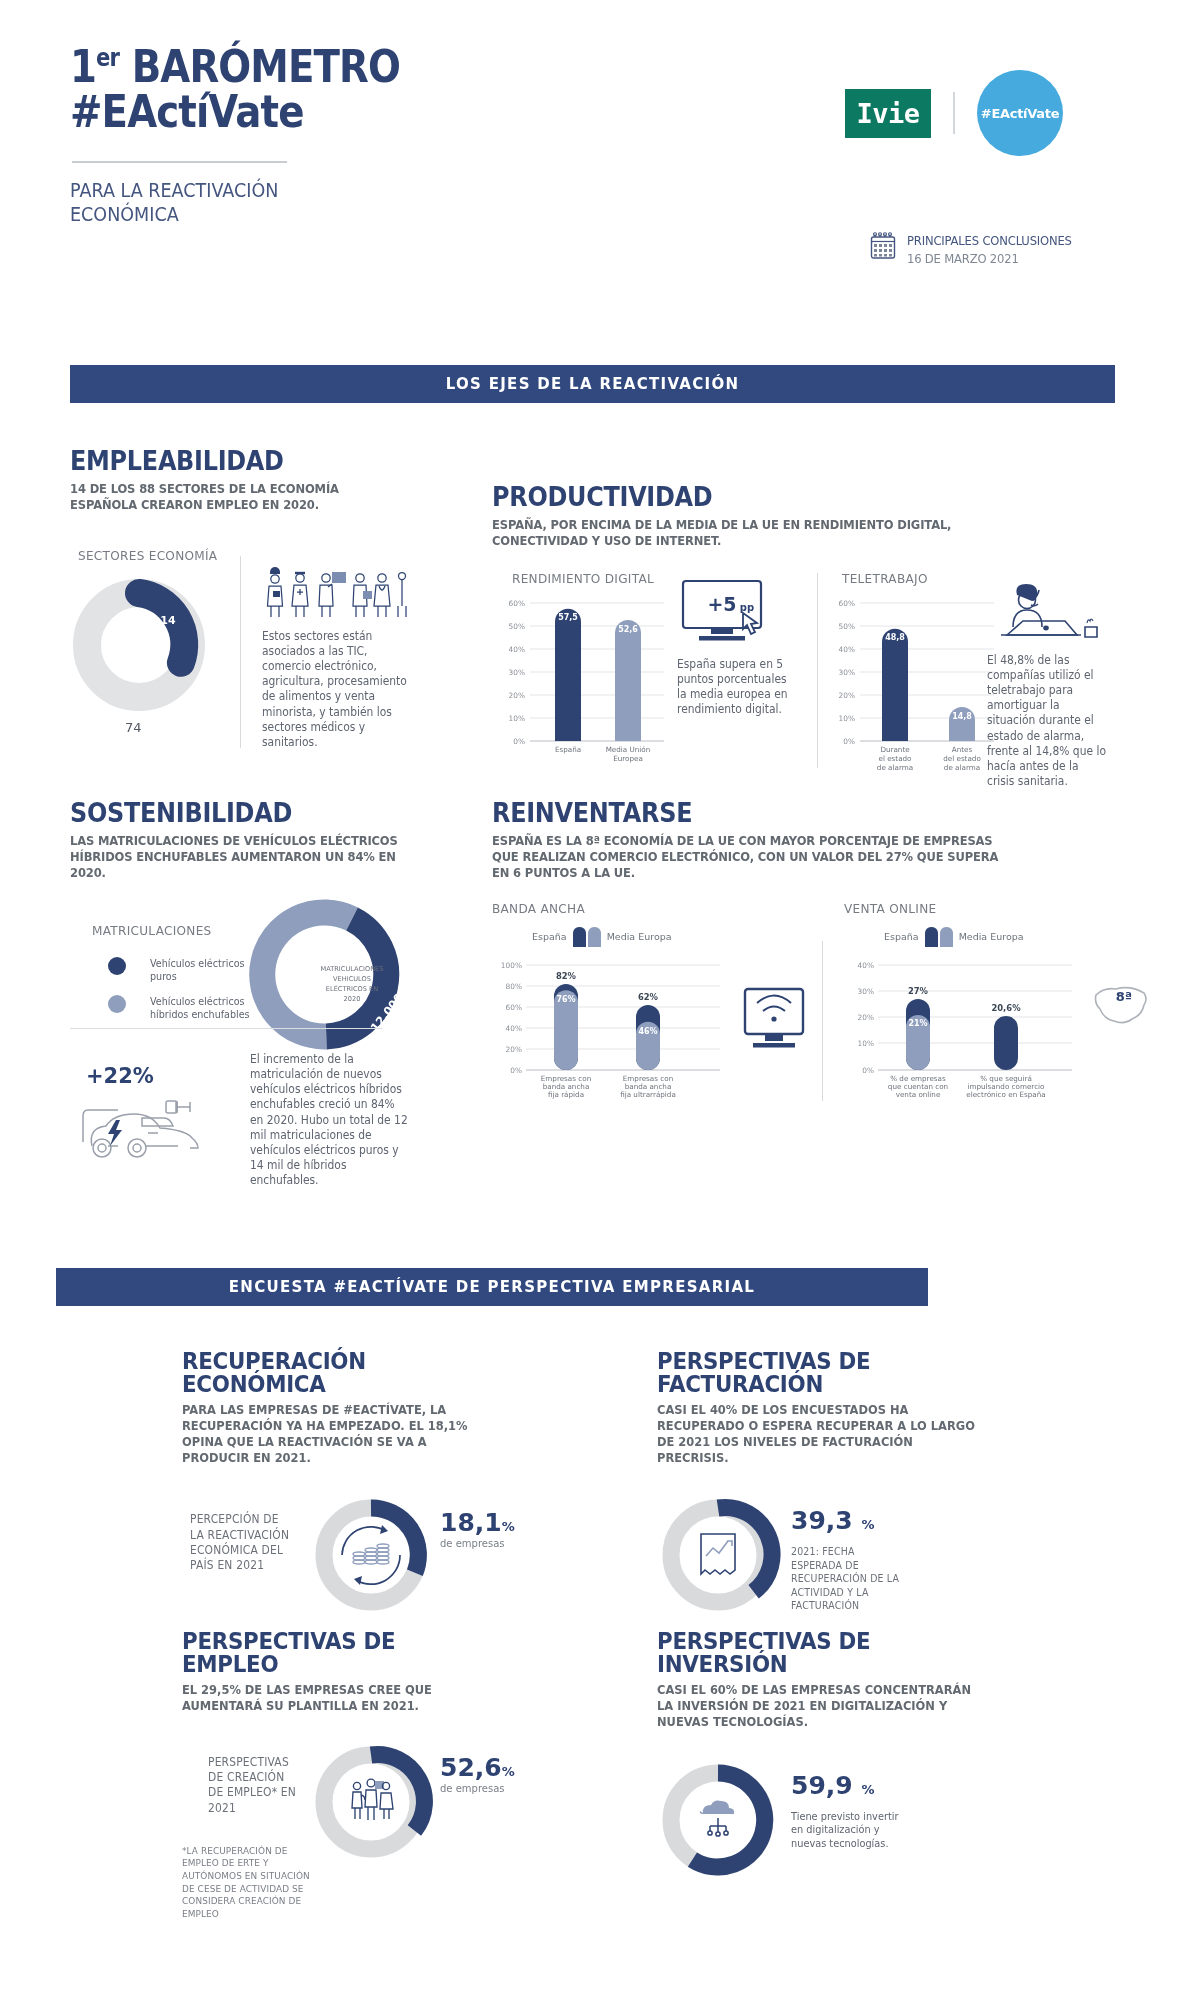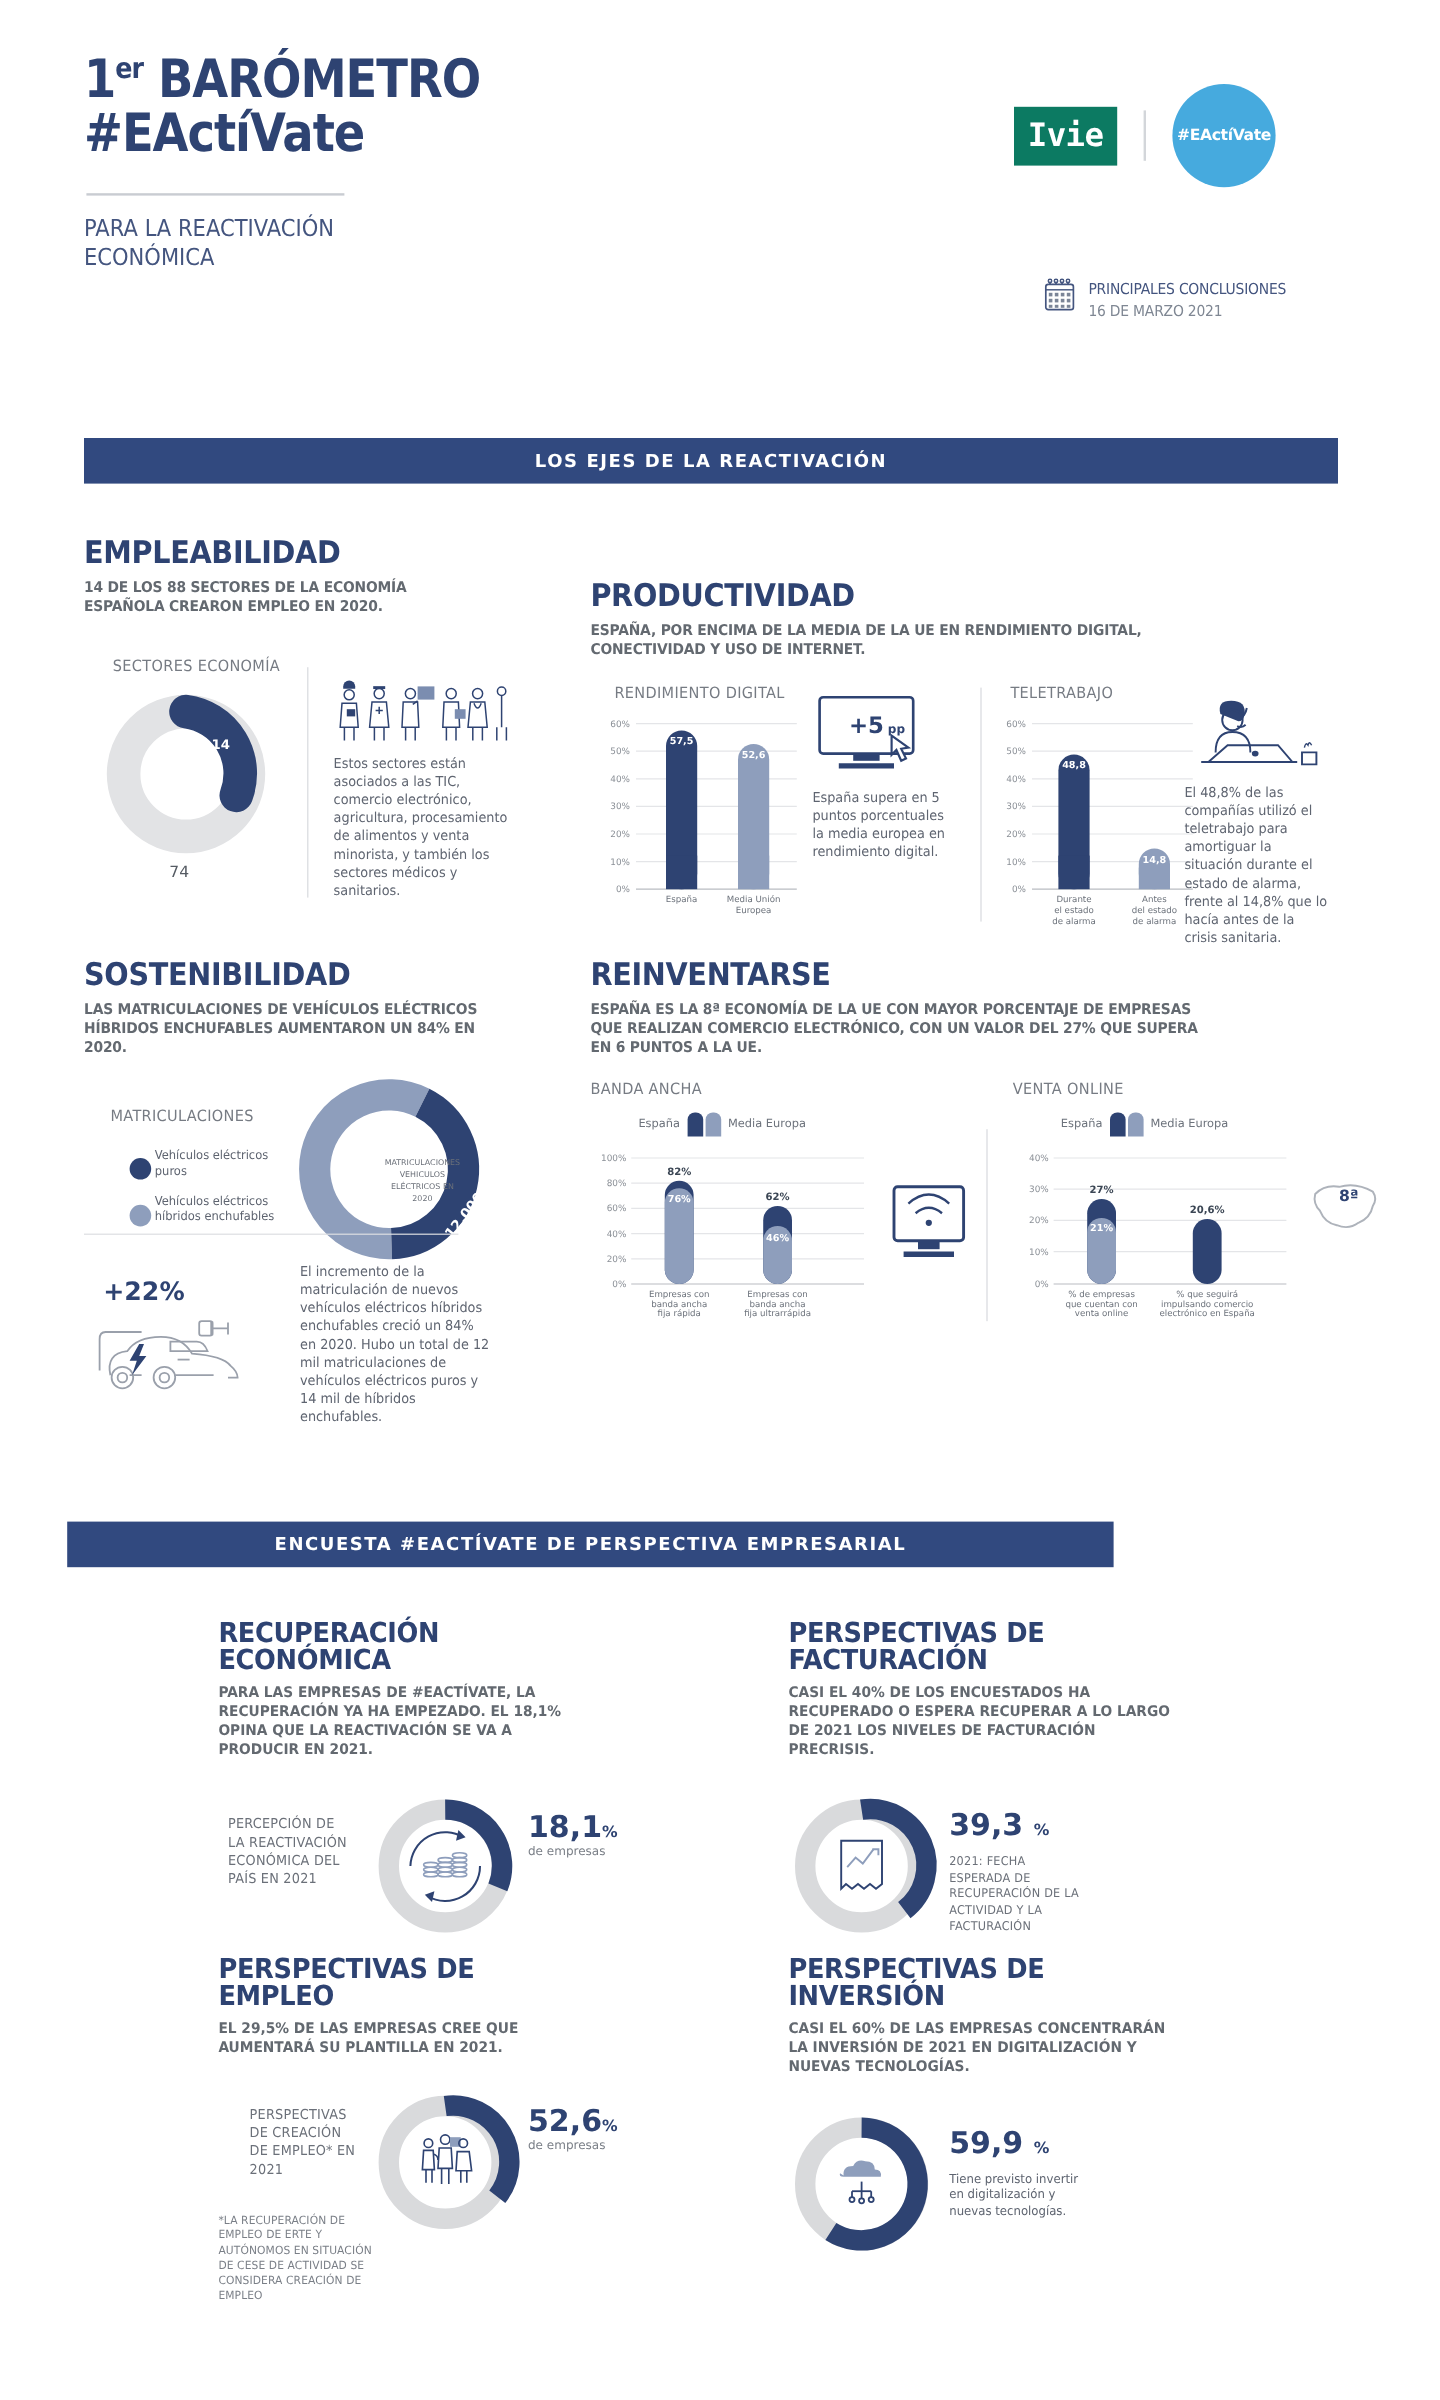--- a/index.html
+++ b/index.html
@@ -82,21 +82,21 @@
     transform:scaleX(0.93); transform-origin:left center;
   }
   .body-txt {
     font-family:"DejaVu Sans", sans-serif; font-size:11.4px;
     line-height:1.33; color:#5e6470;
     transform:scaleX(0.94); transform-origin:left top;
   }
 
   
   #empleabilidad { position:absolute; left:70px; top:448px; width:355px; }
-  #emp-chart-row { position:relative; margin-top:35px; height:200px;margin-left:16px; }
+  #emp-chart-row { position:relative; margin-top:35px; height:200px; }
   #emp-donut-label { position:absolute; left:8px; top:0; }
   #emp-donut { position:absolute; left:0px; top:28px; width:138px; height:138px; }
   #emp-donut-74 {
     position:absolute; left:55px; top:172px;
     font-family:"DejaVu Sans", sans-serif; font-size:13px; color:#555b63;
   }
   #emp-vline { position:absolute; left:170px; top:8px; width:1px; height:192px; background:#d8dade; }
   #emp-right { position:absolute; left:192px; top:10px; width:168px; }
   #emp-people { height:62px; margin-bottom:9px; }
 
@@ -109,21 +109,21 @@
   #prod-divider { position:absolute; left:325px; top:2px; width:1px; height:195px; background:#d8dade; }
   #tt-label { position:absolute; left:350px; top:0; }
   #tt-chart { position:absolute; left:330px; top:22px; }
   #prod-right { position:absolute; left:495px; top:8px; width:130px; }
 
   
   #sostenibilidad { position:absolute; left:70px; top:800px; width:360px; }
   #sos-mid { position:relative; margin-top:24px; height:148px; }
   #matric-label { position:absolute; left:22px; top:18px; }
   #legend { position:absolute; left:38px; top:52px; }
-  .legend-row { display:flex; align-items:flex-end; gap:3px; margin-bottom:12px; }
+  .legend-row { display:flex; align-items:flex-start; gap:24px; margin-bottom:12px; }
   .legend-dot { width:18px; height:18px; border-radius:50%; flex:none; }
   .legend-txt {
     font-family:"DejaVu Sans", sans-serif; font-size:10.2px;
     line-height:1.3; color:#5e6470;
     transform:scaleX(0.94); transform-origin:left top;
   }
   #sos-donut { position:absolute; left:212px; top:6px; width:140px; height:140px; }
   #sos-hr { position:absolute; left:70px; top:1028px; width:312px; height:1px; background:#dcdee2; }
   #sos-bottom { position:absolute; left:70px; top:1040px; width:345px; height:135px; }
   #plus84 {

